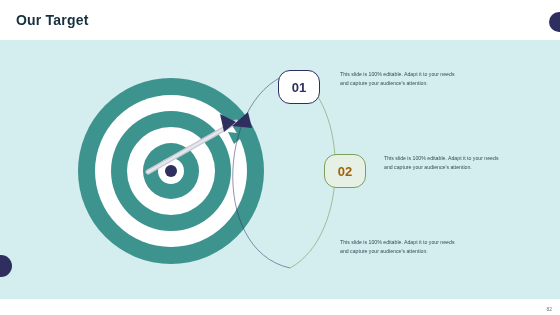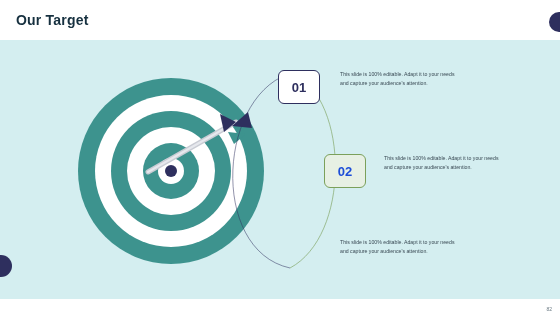--- a/index.html
+++ b/index.html
@@ -115,39 +115,39 @@
     width: 170px;
     height: 220px;
     pointer-events: none;
   }
 
   
   .badge {
     position: absolute;
     width: 42px;
     height: 34px;
-    border-radius: 6px;
+    border-radius: 12px;
     display: flex;
     align-items: center;
     justify-content: center;
     font-size: 13px;
     font-weight: bold;
     box-sizing: border-box;
   }
   .badge-1 {
     left: 278px; top: 70px;
     background: #ffffff;
     border: 1.6px solid #2e2f5e;
     color: #2e2f5e;
   }
   .badge-2 {
     left: 324px; top: 154px;
     background: #e7f0e4;
     border: 1.6px solid #7ba05b;
-    color: #1d4ed8;
+    color: #a16207;
   }
   .badge-3 {
     left: 278px; top: 238px;
     background: #ffffff;
     border: 1.6px solid #2e2f5e;
     color: #2e2f5e;
   }
 
   
   .desc {

